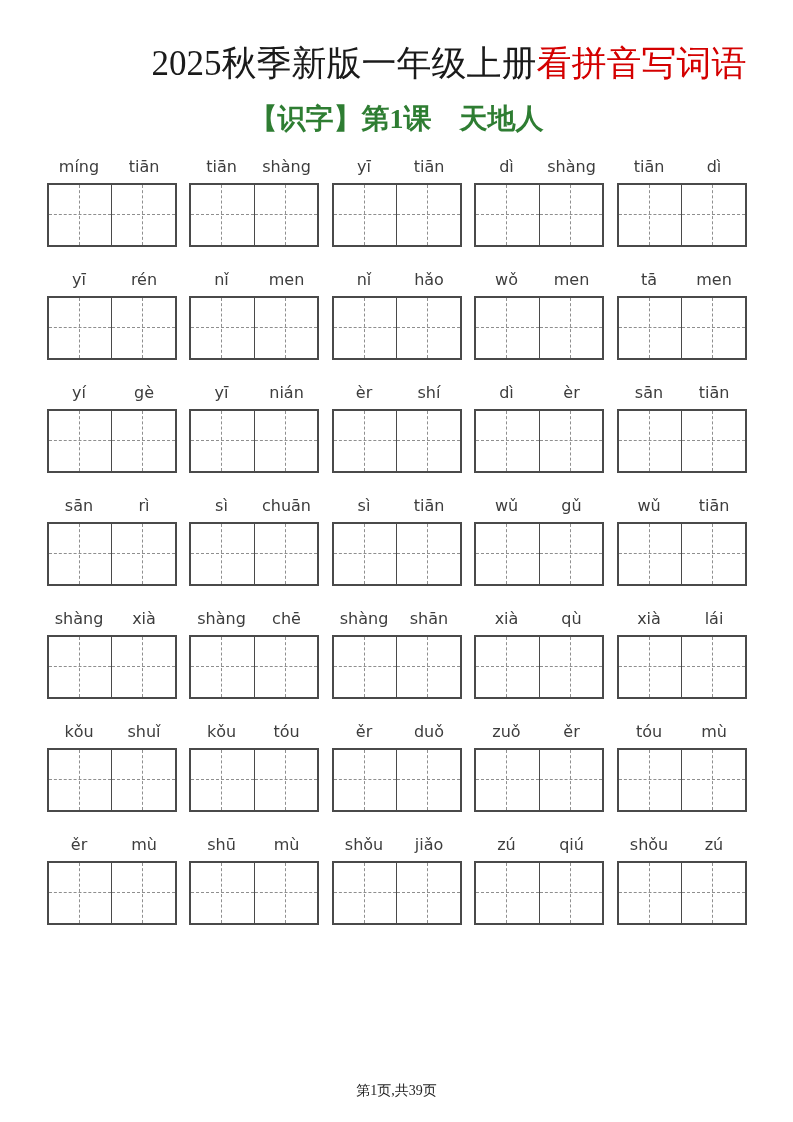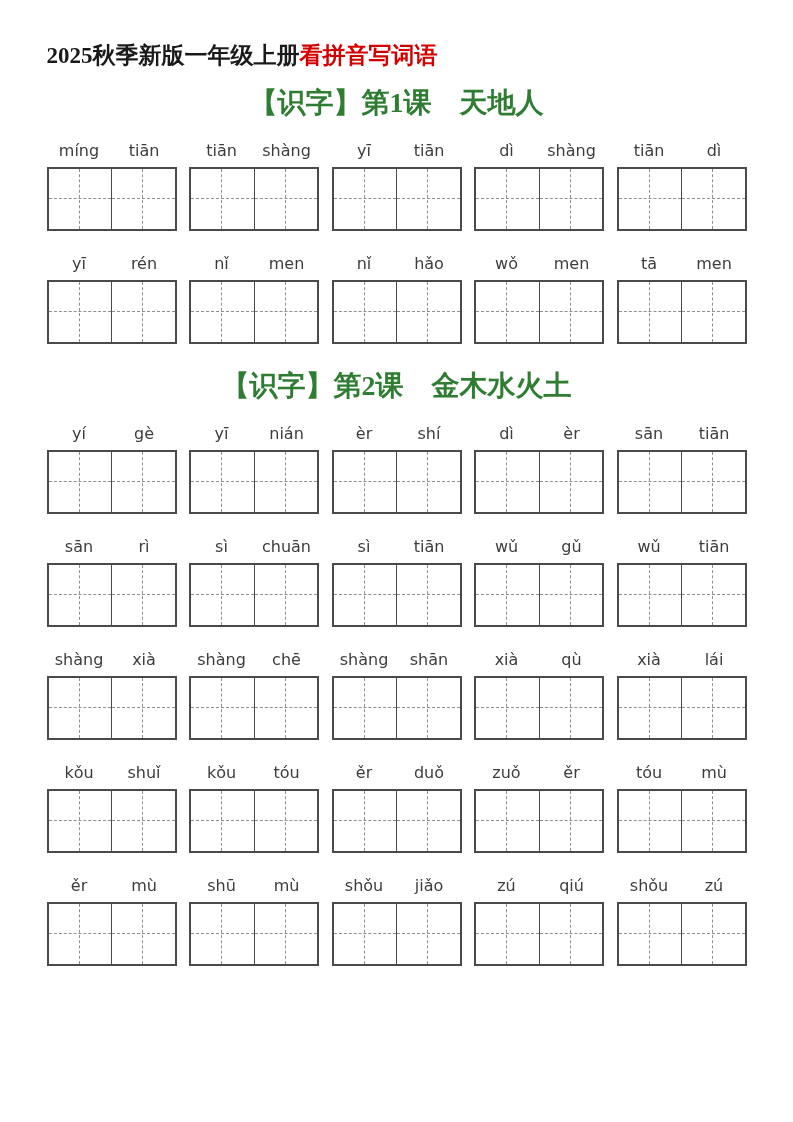--- a/index.html
+++ b/index.html
@@ -12,22 +12,22 @@
   }
   *{box-sizing:border-box;}
   html,body{margin:0;padding:0;background:#e8e8e8;}
   .page{
     width:793px;height:1122px;margin:0 auto;background:#ffffff;
     position:relative;font-family:"Liberation Serif","DejaVu Serif",serif;
     overflow:hidden;
   }
   .content{width:700px;margin:0 auto;padding-top:40px;}
   .title{
-    margin:0 0 10px 0;text-align:left;
-    font-size:23px;font-weight:bold;color:var(--ink);
+    margin:0 0 10px 0;text-align:right;
+    font-size:35px;font-weight:normal;color:var(--ink);
     font-family:"Liberation Serif","DejaVu Serif",serif;
     white-space:nowrap;
   }
   .title .red{color:var(--red);}
   .section-heading{
     margin:13px 0 19px 0;text-align:center;
     font-size:28px;font-weight:bold;color:var(--green);
     font-family:"Liberation Serif","DejaVu Serif",serif;
   }
   .practice-row{
@@ -181,21 +181,20 @@
     <div class="grid-boxes">
       <div class="cell"></div>
       <div class="cell"></div>
     </div>
   </div>
 </div>
 </div>
   </section>
 
   <section class="section">
-    <h2 class="section-heading">【识字】第2课　金木水火土</h2>
     <div class="rows">
   <div class="practice-row">
   <div class="word-unit">
     <div class="pinyin-row">
       <span class="pinyin">yí</span>
       <span class="pinyin">gè</span>
     </div>
     <div class="grid-boxes">
       <div class="cell"></div>
       <div class="cell"></div>
@@ -475,13 +474,14 @@
     <div class="grid-boxes">
       <div class="cell"></div>
       <div class="cell"></div>
     </div>
   </div>
 </div>
 </div>
   </section>
 </div>
   </div>
+  <div class="footer">第1页,共39页</div>
 </div>
 
 </body></html>

